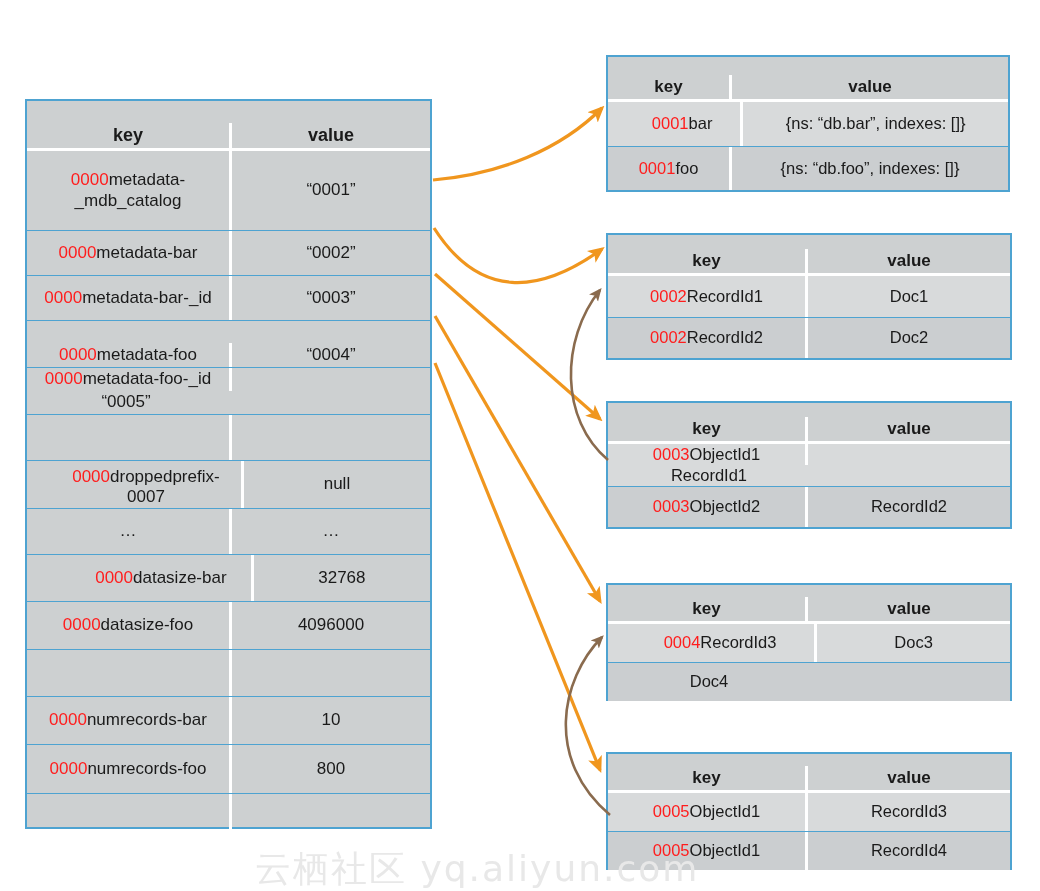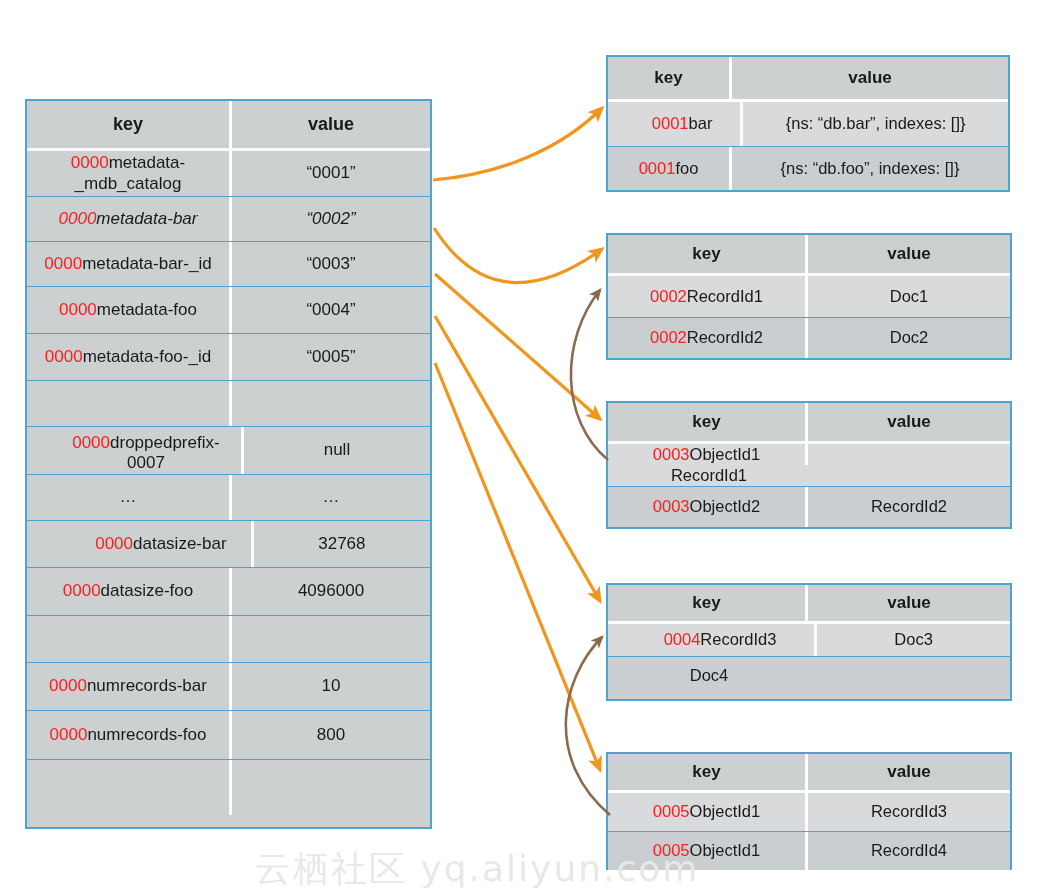--- a/index.html
+++ b/index.html
@@ -20,21 +20,21 @@
     background:#cfd2d3;
     border-collapse:collapse;
   }
   .kv-table .row{
     display:flex;
     width:100%;
     box-sizing:border-box;
     border-bottom:1.5px solid #4ea3d1;
   }
   .kv-table .row:last-child{border-bottom:none;}
-  .kv-table .row.hdr{border-bottom:3px solid #ffffff;}
+  .kv-table .row.hdr{border-bottom:3px solid #ffffff;align-items:flex-end;}
   .kv-table .cell{
     display:flex;
     align-items:center;
     justify-content:center;
     text-align:center;
     box-sizing:border-box;
     color:#1a1a1a;
     padding:2px 4px;
     line-height:1.18;
     overflow:hidden;
@@ -94,49 +94,49 @@
 
 <div id="stage">
 
   <div class="kv-table" id="left-table">
 
     <div class="row hdr" style="height:50px;">
       <div class="cell k">key</div>
       <div class="cell v">value</div>
     </div>
 
-    <div class="row" style="height:46px;">
+    <div class="row" style="height:80px;">
       <div class="cell k">
         <span><span class="pfx">0000</span><span>metadata-_mdb_catalog</span></span>
       </div>
       <div class="cell v">“0001”</div>
     </div>
 
-    <div class="row" style="height:45px;font-style:italic;">
+    <div class="row" style="height:45px;">
       <div class="cell k">
         <span><span class="pfx">0000</span><span>metadata-bar</span></span>
       </div>
       <div class="cell v">“0002”</div>
     </div>
 
     <div class="row" style="height:45px;">
       <div class="cell k">
         <span><span class="pfx">0000</span><span>metadata-bar-_id</span></span>
       </div>
       <div class="cell v">“0003”</div>
     </div>
 
-    <div class="row" style="height:47px;">
+    <div class="row" style="height:47px;align-items:flex-end;">
       <div class="cell k">
         <span><span class="pfx">0000</span><span>metadata-foo</span></span>
       </div>
       <div class="cell v">“0004”</div>
     </div>
 
-    <div class="row" style="height:47px;">
+    <div class="row" style="height:47px;flex-direction:column;">
       <div class="cell k">
         <span><span class="pfx">0000</span><span>metadata-foo-_id</span></span>
       </div>
       <div class="cell v">“0005”</div>
     </div>
 
     <div class="row" style="height:46px;">
       <div class="cell k"></div>
       <div class="cell v"></div>
     </div>
@@ -247,21 +247,21 @@
       </div>
       <div class="cell v">RecordId2</div>
     </div>
   </div>
 
   <div class="kv-table right-table n" id="rt-3">
     <div class="row hdr" style="height:39px;">
       <div class="cell k">key</div>
       <div class="cell v">value</div>
     </div>
-    <div class="row lighter" style="height:33px;padding-left:18px;">
+    <div class="row lighter" style="height:39px;padding-left:18px;">
       <div class="cell k">
         <span><span class="pfx">0004</span><span>RecordId3</span></span>
       </div>
       <div class="cell v">Doc3</div>
     </div>
     <div class="row darker" style="height:38px;">
       <div class="cell v">Doc4</div>
     </div>
   </div>
 

